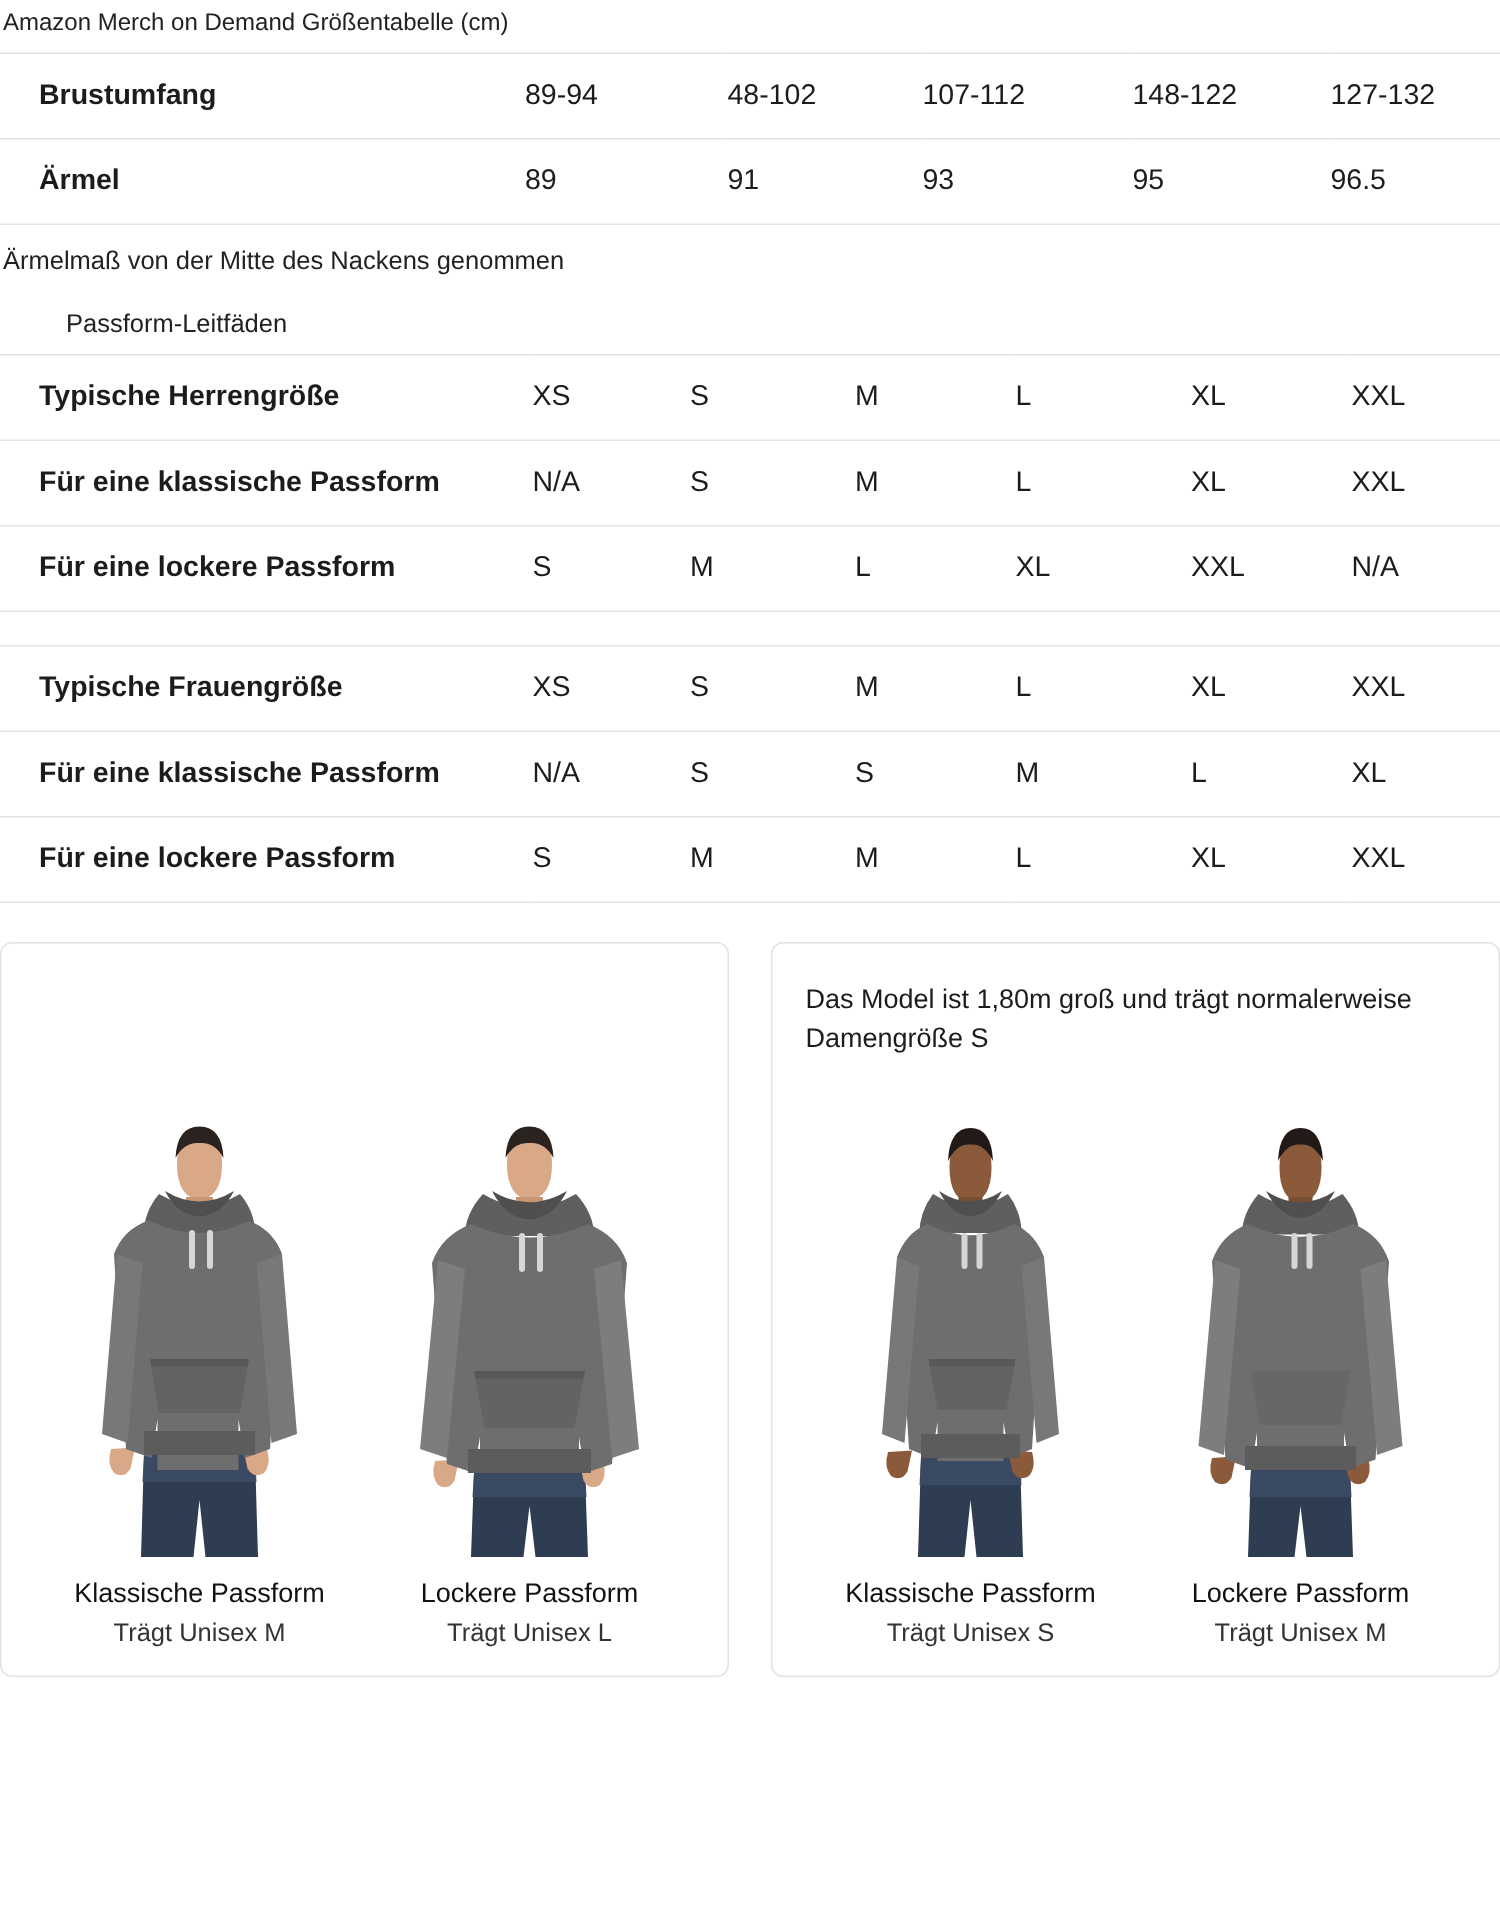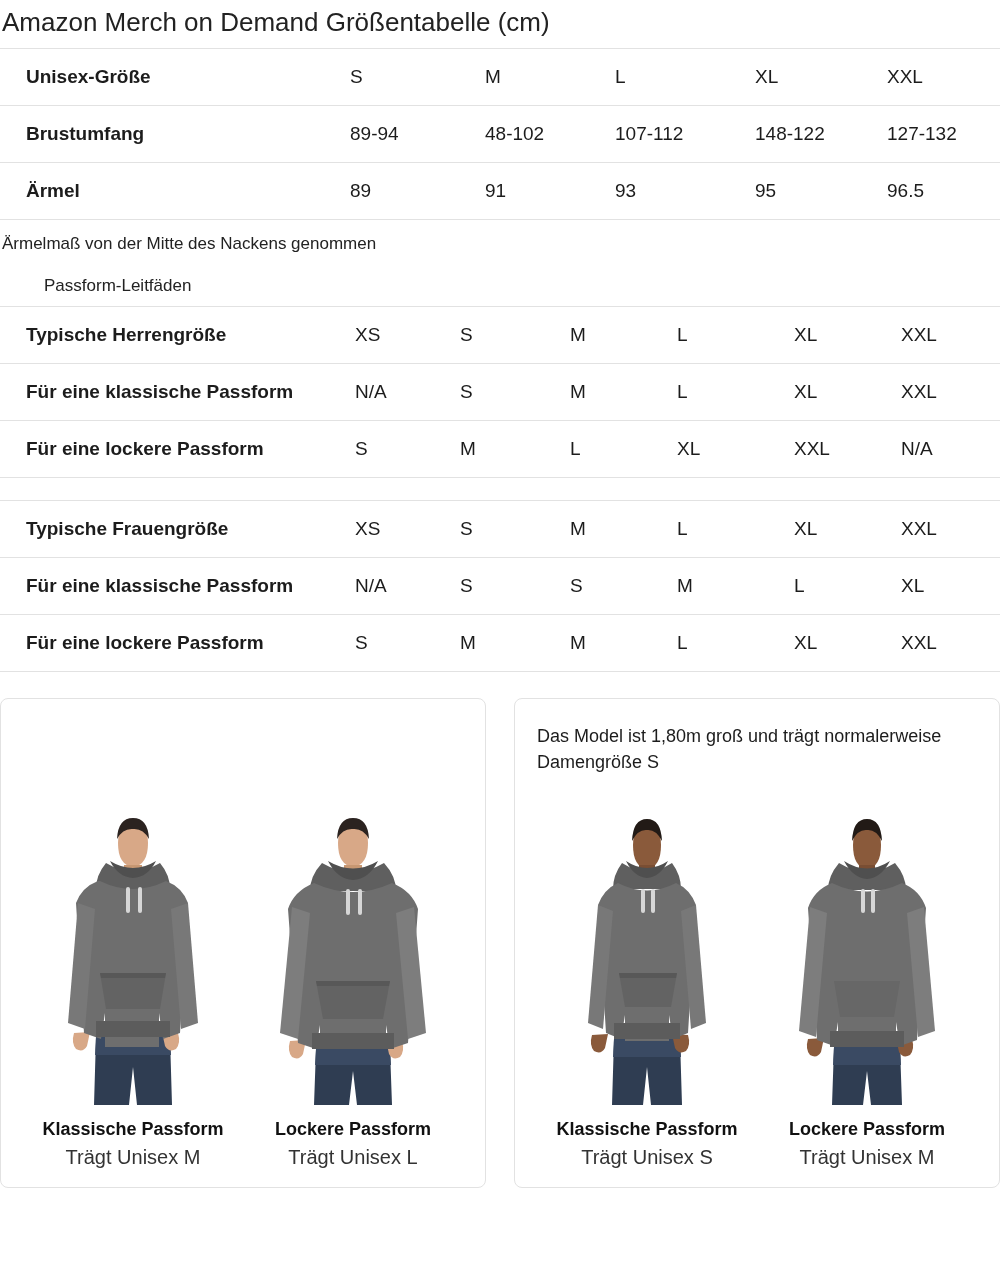--- a/index.html
+++ b/index.html
@@ -11,21 +11,21 @@
     color: #111111;
   }
   body {
     width: 1000px;
     min-height: 1285px;
     position: relative;
     overflow: hidden;
   }
 
   .page-title {
-    font-size: 26px;
+    font-size: 16px;
     color: #222;
     padding: 6px 0 8px 2px;
     line-height: 1.3;
   }
 
   table.size-table {
     width: 100%;
     border-collapse: collapse;
     table-layout: fixed;
   }
@@ -109,47 +109,39 @@
   }
   .figure-art {
     width: 100%;
     height: 300px;
     display: flex;
     align-items: flex-end;
     justify-content: center;
   }
   .fig-title {
     font-size: 18px;
-    font-weight: bold;
+    font-weight: normal;
     color: #111;
     margin-top: 14px;
     text-align: left;
   }
   .fig-sub {
-    font-size: 20px;
+    font-size: 17px;
     color: #333;
     margin-top: 6px;
   }
   svg { display: block; }
 </style>
 </head>
 <body>
 
 <div class="page-title">Amazon Merch on Demand Größentabelle (cm)</div>
 
 <table class="size-table tbl-unisex">
   <tbody>
-    <tr>
-      <td>Unisex-Größe</td>
-      <td>S</td>
-      <td>M</td>
-      <td>L</td>
-      <td>XL</td>
-      <td>XXL</td>
-    </tr>
     <tr>
       <td>Brustumfang</td>
       <td>89-94</td>
       <td>48-102</td>
       <td>107-112</td>
       <td>148-122</td>
       <td>127-132</td>
     </tr>
     <tr>
       <td>Ärmel</td>

